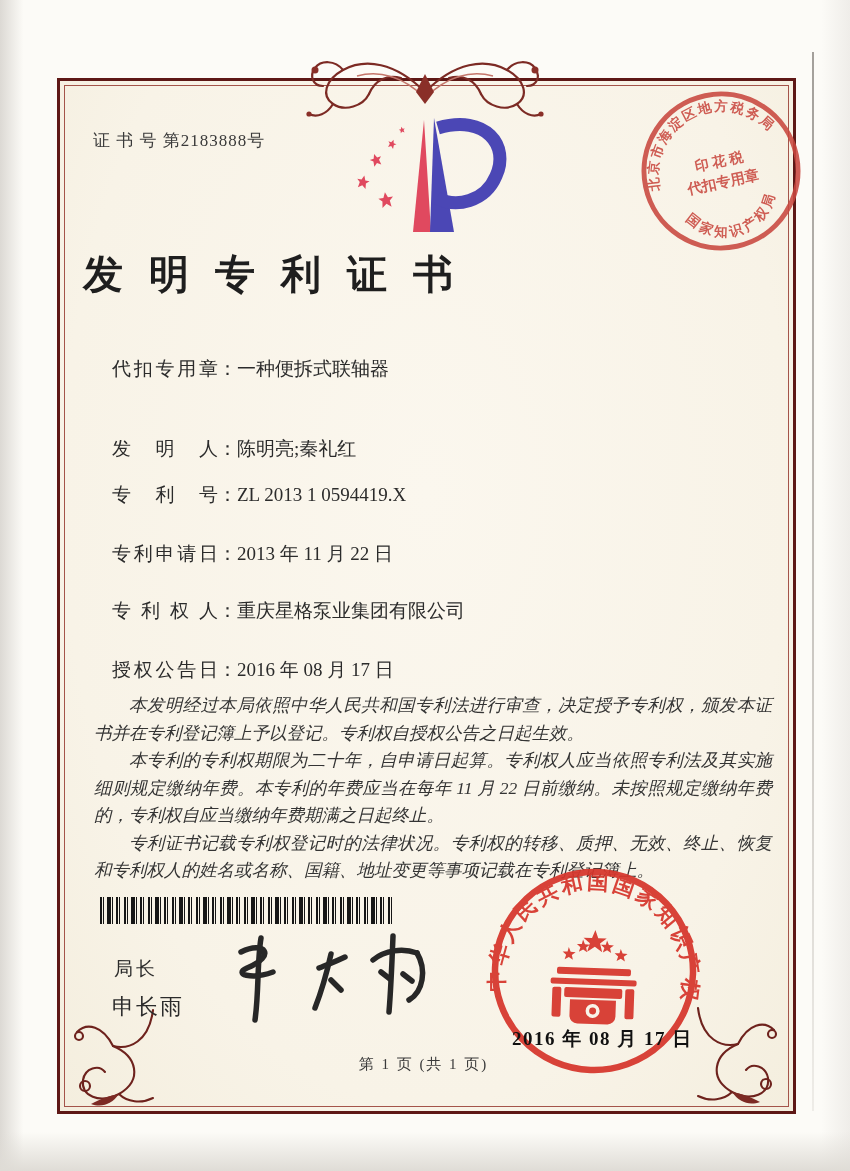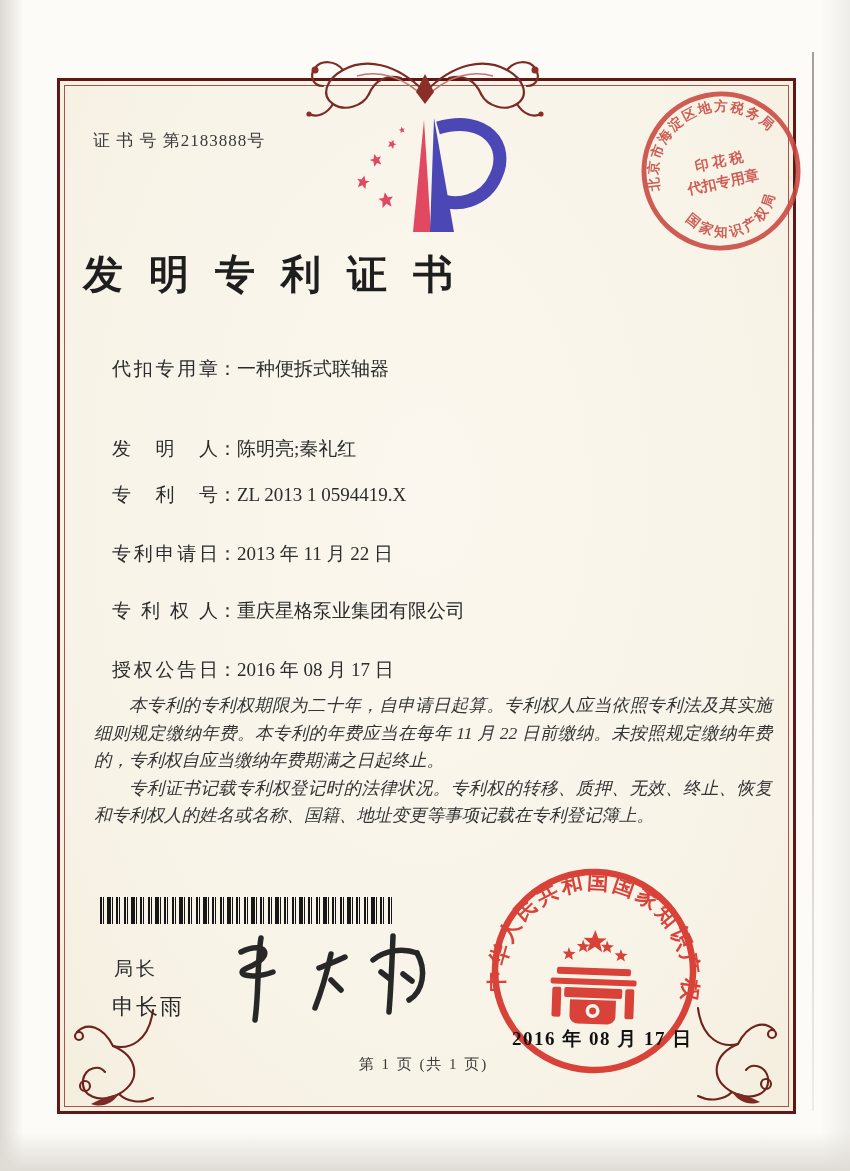--- a/index.html
+++ b/index.html
@@ -174,20 +174,21 @@
     <span class="field-label">专利申请日</span><span>：</span><span>2013 年 11 月 22 日</span>
   </div>
   <div class="abs field-row r4">
     <span class="field-label">专利权人</span><span>：</span><span>重庆星格泵业集团有限公司</span>
   </div>
   <div class="abs field-row r5">
     <span class="field-label">授权公告日</span><span>：</span><span>2016 年 08 月 17 日</span>
   </div>
 
   <div class="abs paras">
+    <p>本发明经过本局依照中华人民共和国专利法进行审查，决定授予专利权，颁发本证书并在专利登记簿上予以登记。专利权自授权公告之日起生效。</p>
     <p>本专利的专利权期限为二十年，自申请日起算。专利权人应当依照专利法及其实施细则规定缴纳年费。本专利的年费应当在每年 11 月 22 日前缴纳。未按照规定缴纳年费的，专利权自应当缴纳年费期满之日起终止。</p>
     <p>专利证书记载专利权登记时的法律状况。专利权的转移、质押、无效、终止、恢复和专利权人的姓名或名称、国籍、地址变更等事项记载在专利登记簿上。</p>
   </div>
 
   <div class="abs barcode"></div>
 
   <div class="abs signer-title">局长</div>
   <div class="abs signer-name">申长雨</div>
 
   <svg class="abs signature" viewBox="0 0 230 102">

